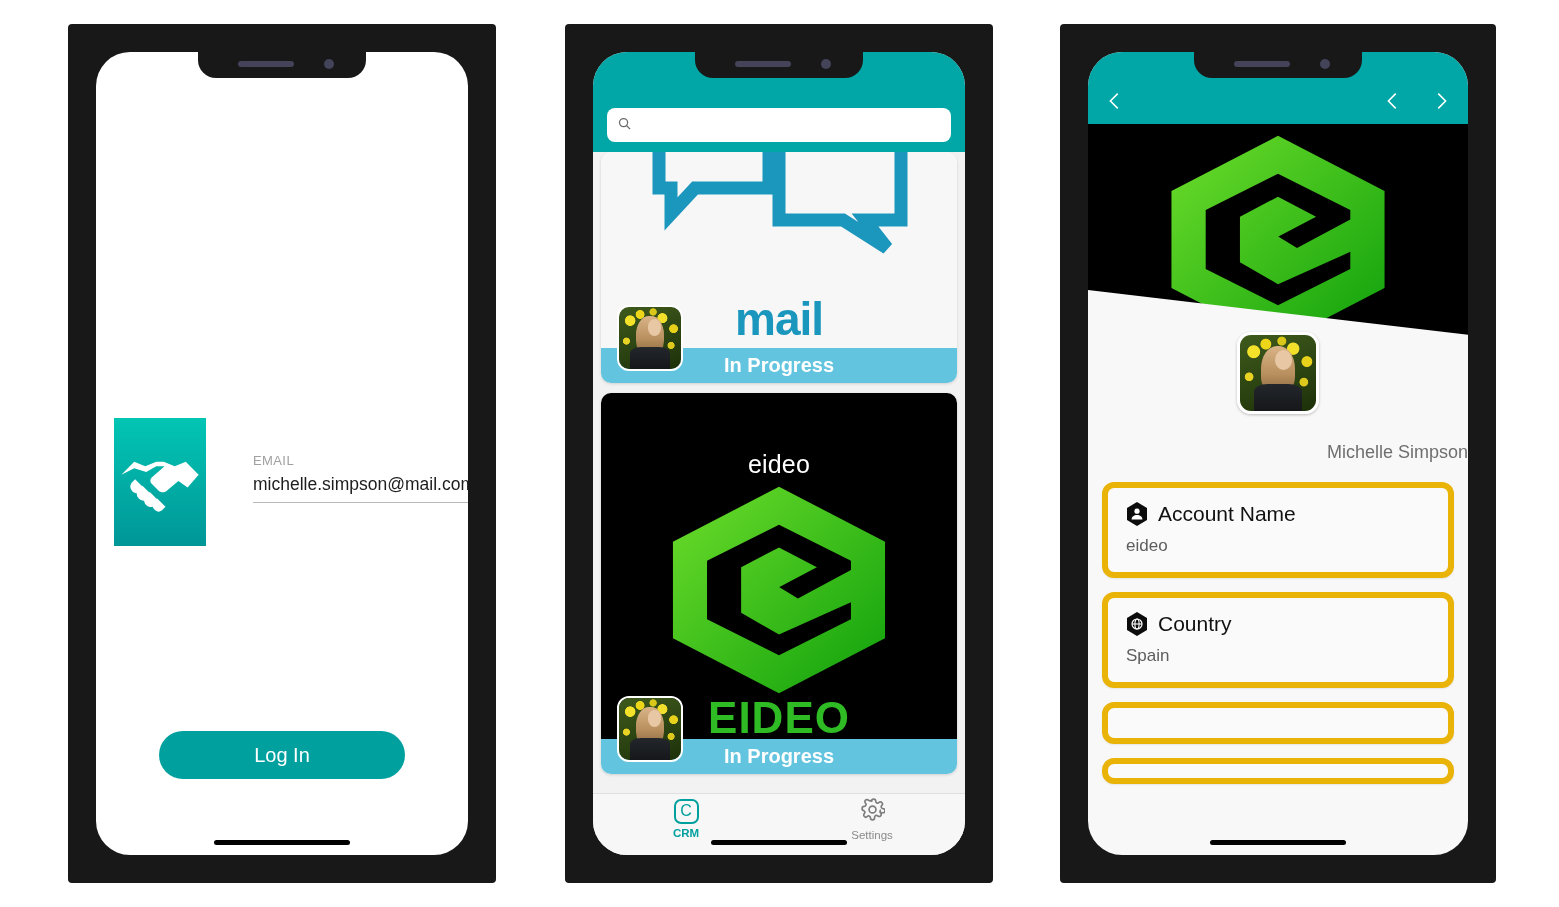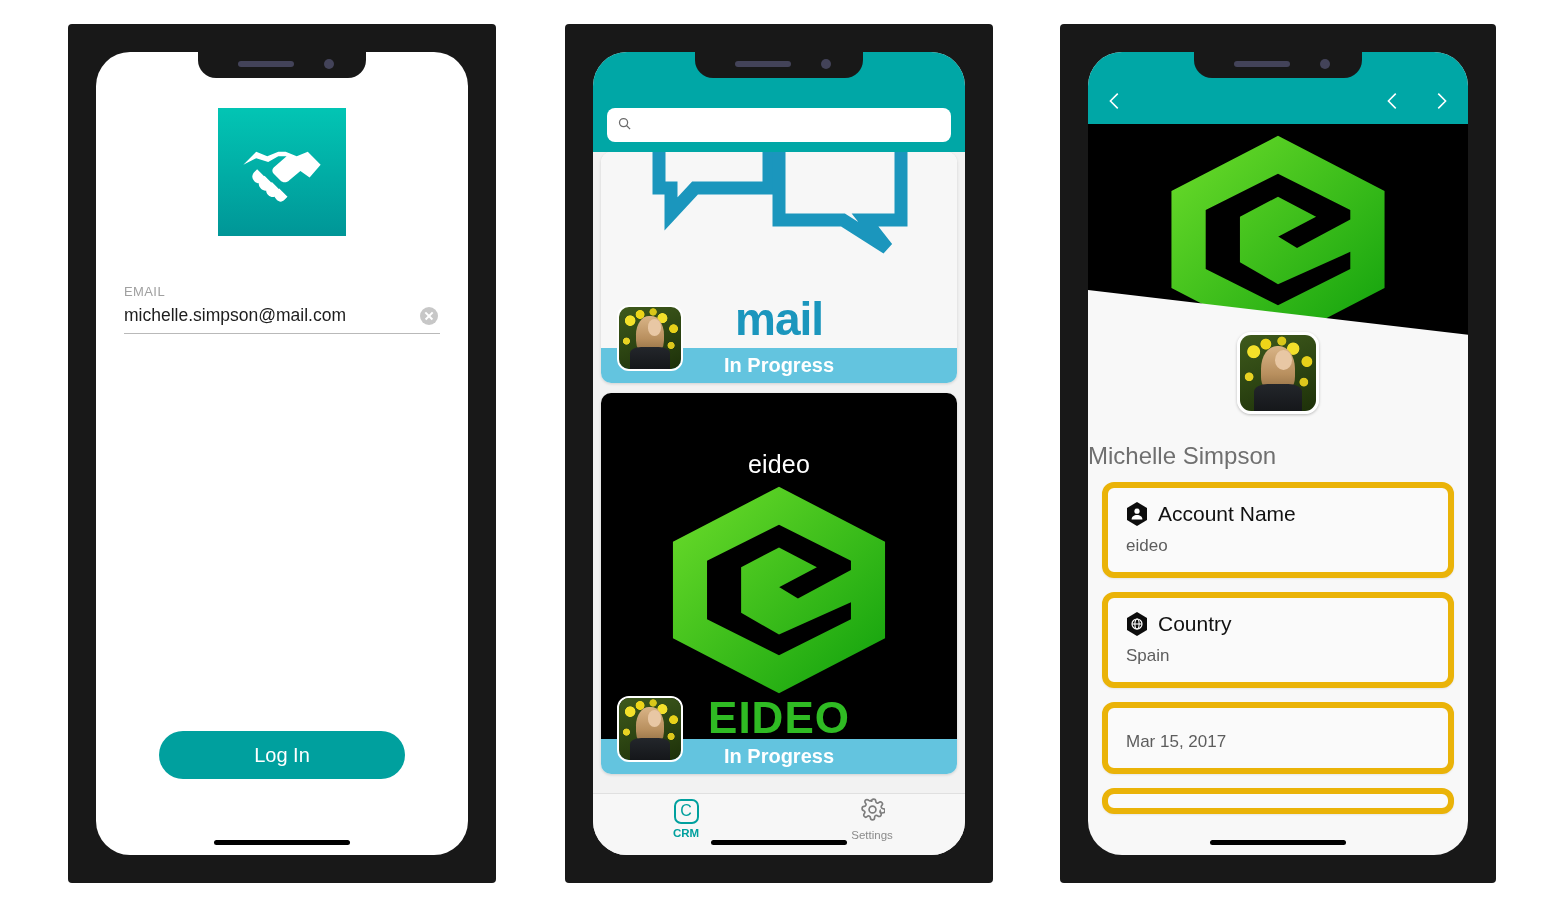--- a/index.html
+++ b/index.html
@@ -61,23 +61,24 @@
     border-radius: 3px;
     background: #000000;
     z-index: 45;
   }
 
   
   #phone-login { left: 68px; top: 24px; width: 428px; height: 859px; }
   #phone-login .screen { background: #ffffff; }
   .login-body {
     position: absolute; inset: 0;
-    display: flex; flex-direction: column;
+    display: flex; flex-direction: row;
     align-items: center;
-    padding: 0 28px;
+    padding: 0 18px;
+    gap: 47px;
   }
   .app-logo {
     margin-top: 56px;
     width: 128px; height: 128px;
     background: linear-gradient(180deg, #02c5b4 0%, #009697 100%);
     display: flex; align-items: center; justify-content: center;
   }
   .app-logo svg { width: 92px; height: 92px; }
   .email-block {
     width: 100%;
@@ -313,22 +314,22 @@
     width: 82px; height: 82px;
     border-radius: 14px;
     overflow: hidden;
     border: 3px solid #ffffff;
     box-shadow: 0 1px 3px rgba(0,0,0,.25);
     z-index: 20;
   }
   .detail-name {
     position: absolute;
     top: 390px; left: 0; right: 0;
-    text-align: left;
-    font-size: 24px;
+    text-align: right;
+    font-size: 18px;
     color: #6f6f6f;
   }
   .field-list {
     position: absolute;
     top: 430px; left: 0; right: 0; bottom: 0;
     padding: 0 14px;
     overflow: hidden;
   }
   .field-card {
     background: #fafafa;
@@ -591,21 +592,20 @@
               <circle cx="11" cy="12" r="5" fill="none" stroke="#ffffff" stroke-width="1.2"></circle>
               <ellipse cx="11" cy="12" rx="2.1" ry="5" fill="none" stroke="#ffffff" stroke-width="1.1"></ellipse>
               <line x1="6" y1="12" x2="16" y2="12" stroke="#ffffff" stroke-width="1.1"></line>
             </svg>
             <span class="field-label">Country</span>
           </div>
           <div class="field-value">Spain</div>
         </div>
 
         <div class="field-card">
-          <div class="field-value">Mar 15, 2017</div>
         </div>
 
         <div class="field-card" style="height:26px;padding:0;"></div>
 
       </div>
 
       <div class="home-indicator"></div>
     </div>
   </div>
 

